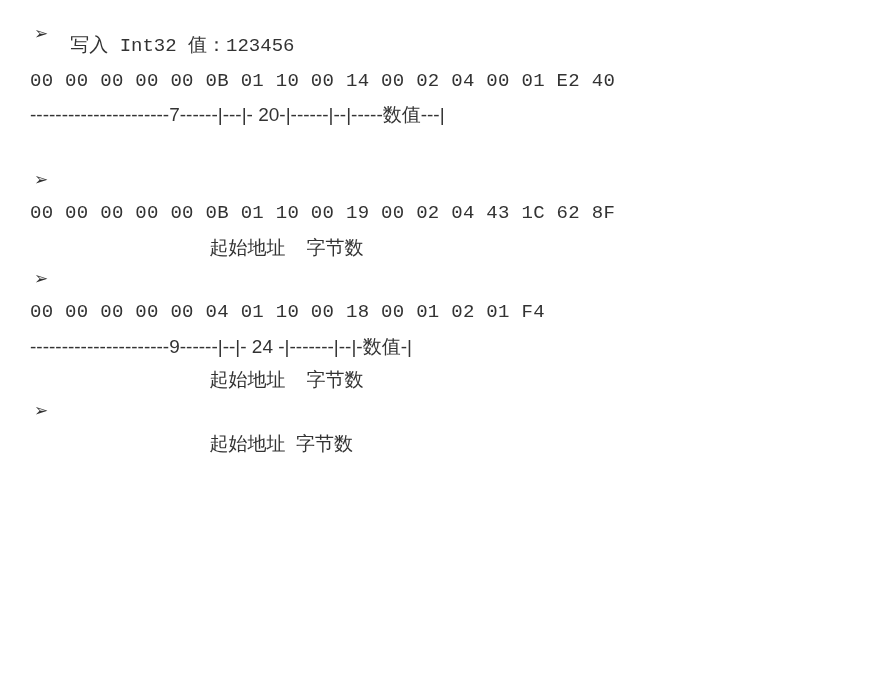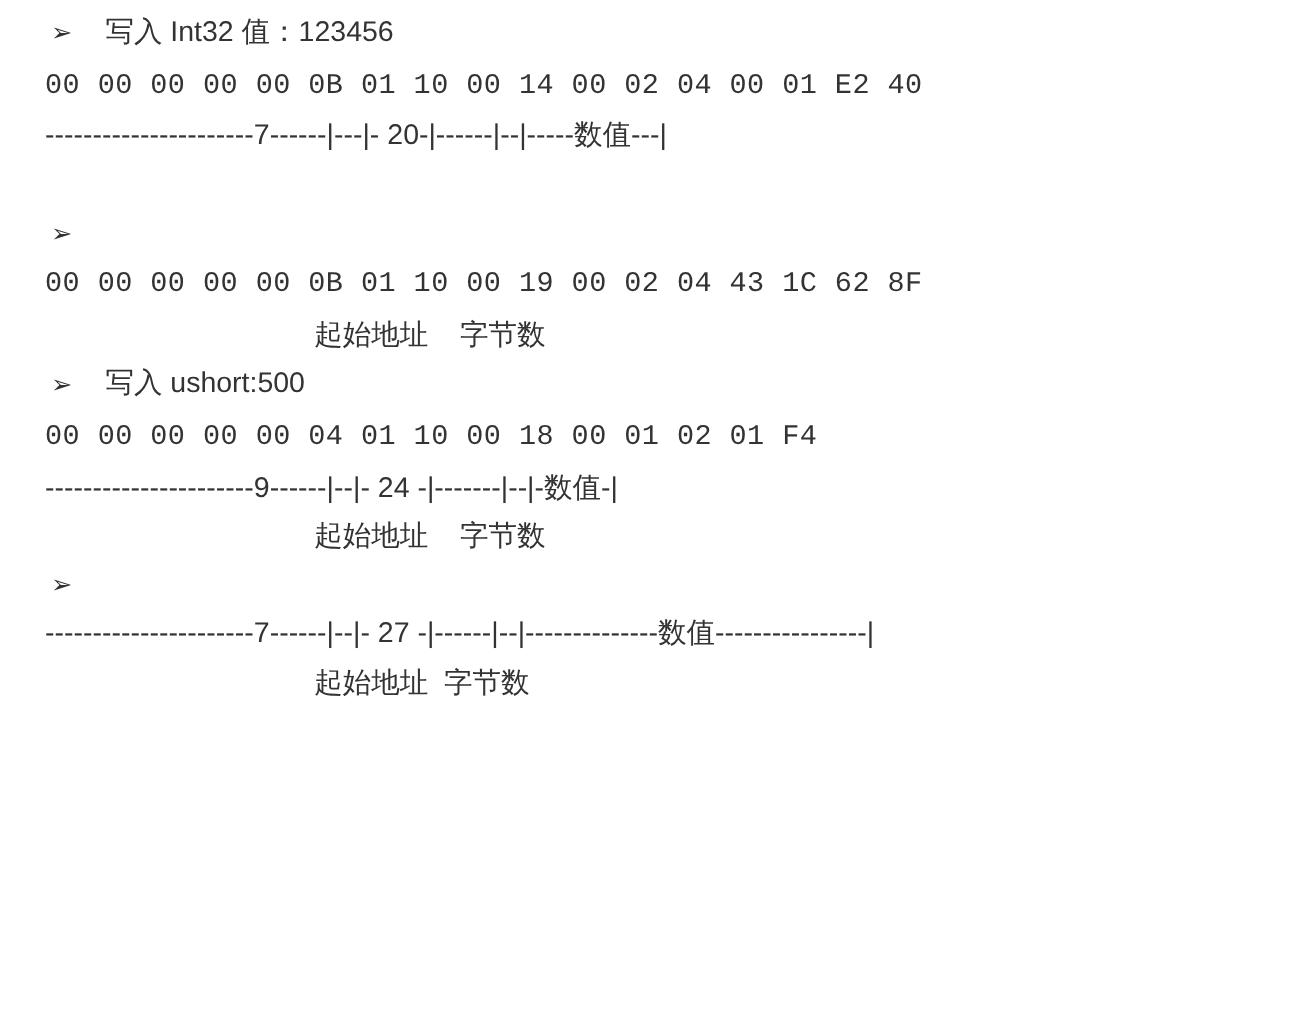--- a/index.html
+++ b/index.html
@@ -24,21 +24,22 @@
       display: flex;
       align-items: center;
       margin-bottom: 10px;
     }
     .arrow {
       font-size: 17px;
       margin-right: 22px;
       margin-left: 4px;
     }
     .header-text {
-      font-family: Liberation Sans, sans-serif;
+      font-family: Liberation Mono, monospace;
+      margin-top: 24px;
     }
     .hex-line {
       font-family: Liberation Mono, monospace;
       letter-spacing: 0.3px;
       margin-bottom: 10px;
     }
     .ruler-line {
       font-family: "SimSun", Arial, sans-serif;
       white-space: pre;
       margin-bottom: 8px;
@@ -70,26 +71,24 @@
   <div class="header-line">
     <span class="arrow">➢</span>
   </div>
   <div class="hex-line">00 00 00 00 00 0B 01 10 00 19 00 02 04 43 1C 62 8F</div>
   <div class="label-line">                                  起始地址    字节数</div>
 </div>
 
 <div class="entry">
   <div class="header-line">
     <span class="arrow">➢</span>
-    <span class="header-text">写入 ushort:500</span>
   </div>
   <div class="hex-line">00 00 00 00 00 04 01 10 00 18 00 01 02 01 F4</div>
   <div class="ruler-line">----------------------9------|--|- 24 -|-------|--|-数值-|</div>
   <div class="label-line">                                  起始地址    字节数</div>
 </div>
 
 <div class="entry">
   <div class="header-line">
     <span class="arrow">➢</span>
   </div>
-  <div class="ruler-line">----------------------7------|--|- 27 -|------|--|--------------数值----------------|</div>
   <div class="label-line">                                  起始地址  字节数</div>
 </div>
 
 </body></html>

